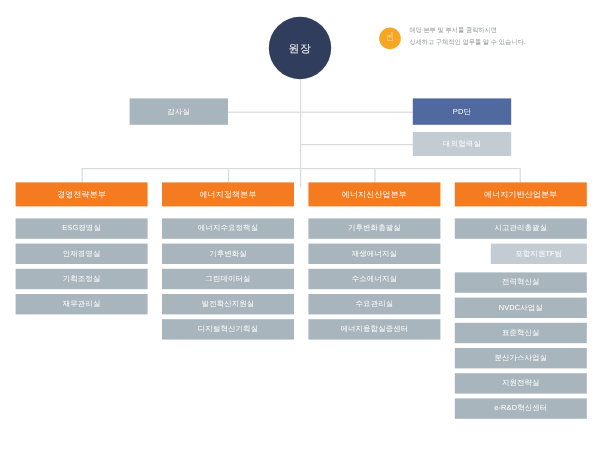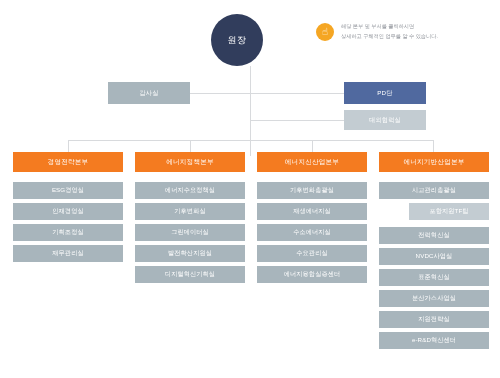--- a/index.html
+++ b/index.html
@@ -69,21 +69,21 @@
 <div id="org-root">
 
   <div class="notice" style="left:316px; top:22px;">
     <span class="notice-icon">☝</span>
     <span class="notice-text">
       <span>해당 본부 및 부서를 클릭하시면</span><br>
       <span>상세하고 구체적인 업무를 알 수 있습니다.</span>
     </span>
   </div>
 
-  <div class="director" style="left:211px; top:14px;">
+  <div class="director" style="left:224px; top:14px;">
     <span>원장</span>
   </div>
 
   <div class="line line-v" style="left:250px; top:66px; height:90px;"></div>
 
   <div class="line line-h" style="left:190px; top:93px; width:61px;"></div>
 
   <div class="line line-h" style="left:250px; top:93px; width:94px;"></div>
 
   <div class="line line-h" style="left:250px; top:120px; width:94px;"></div>

